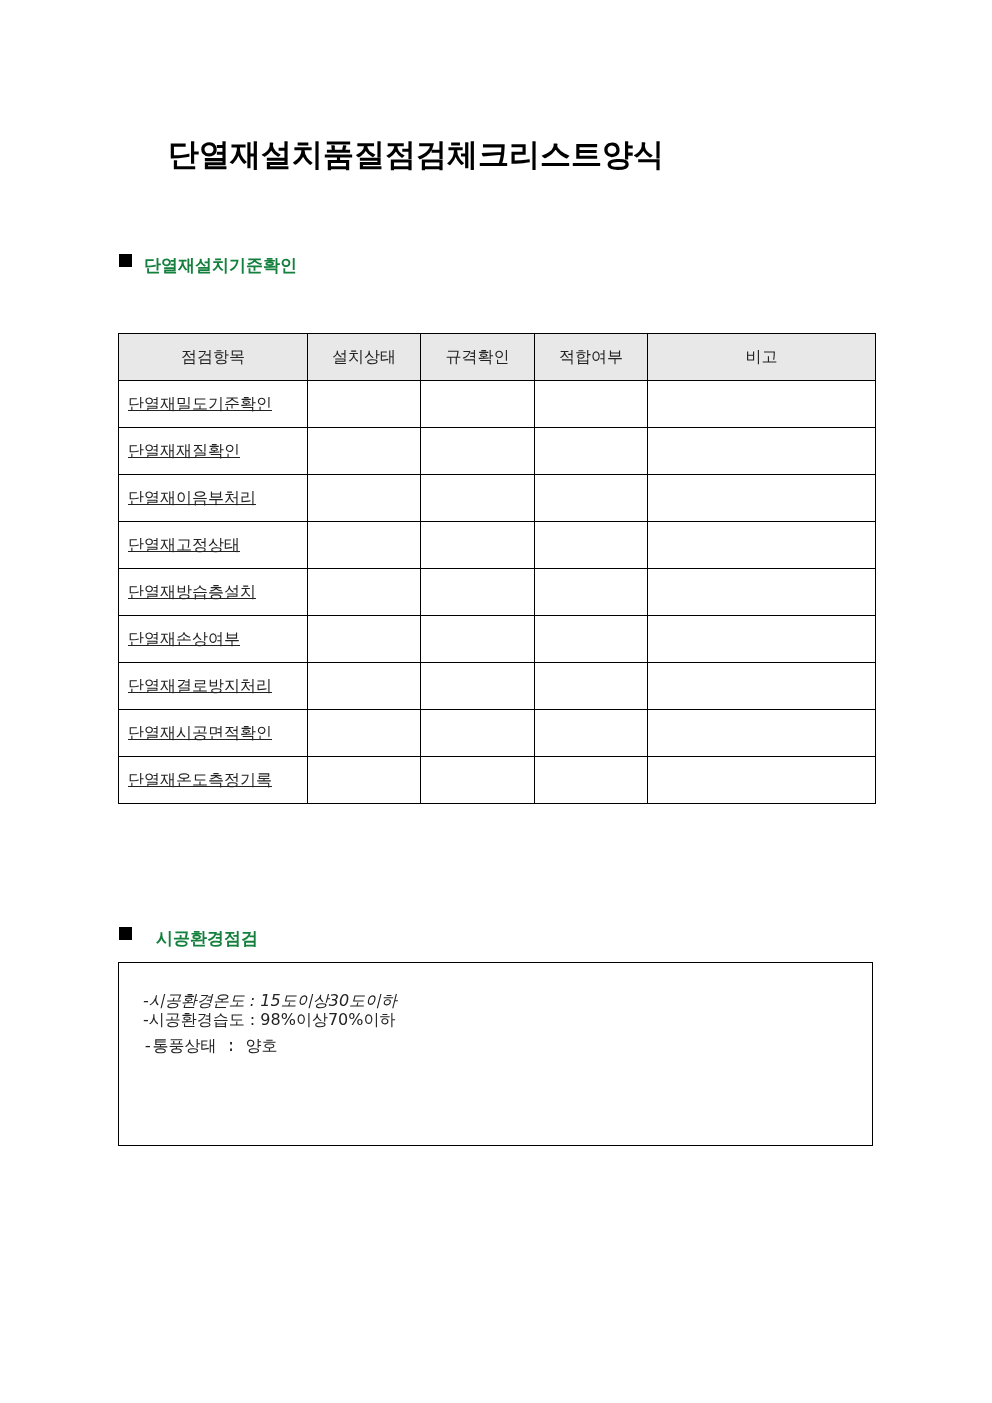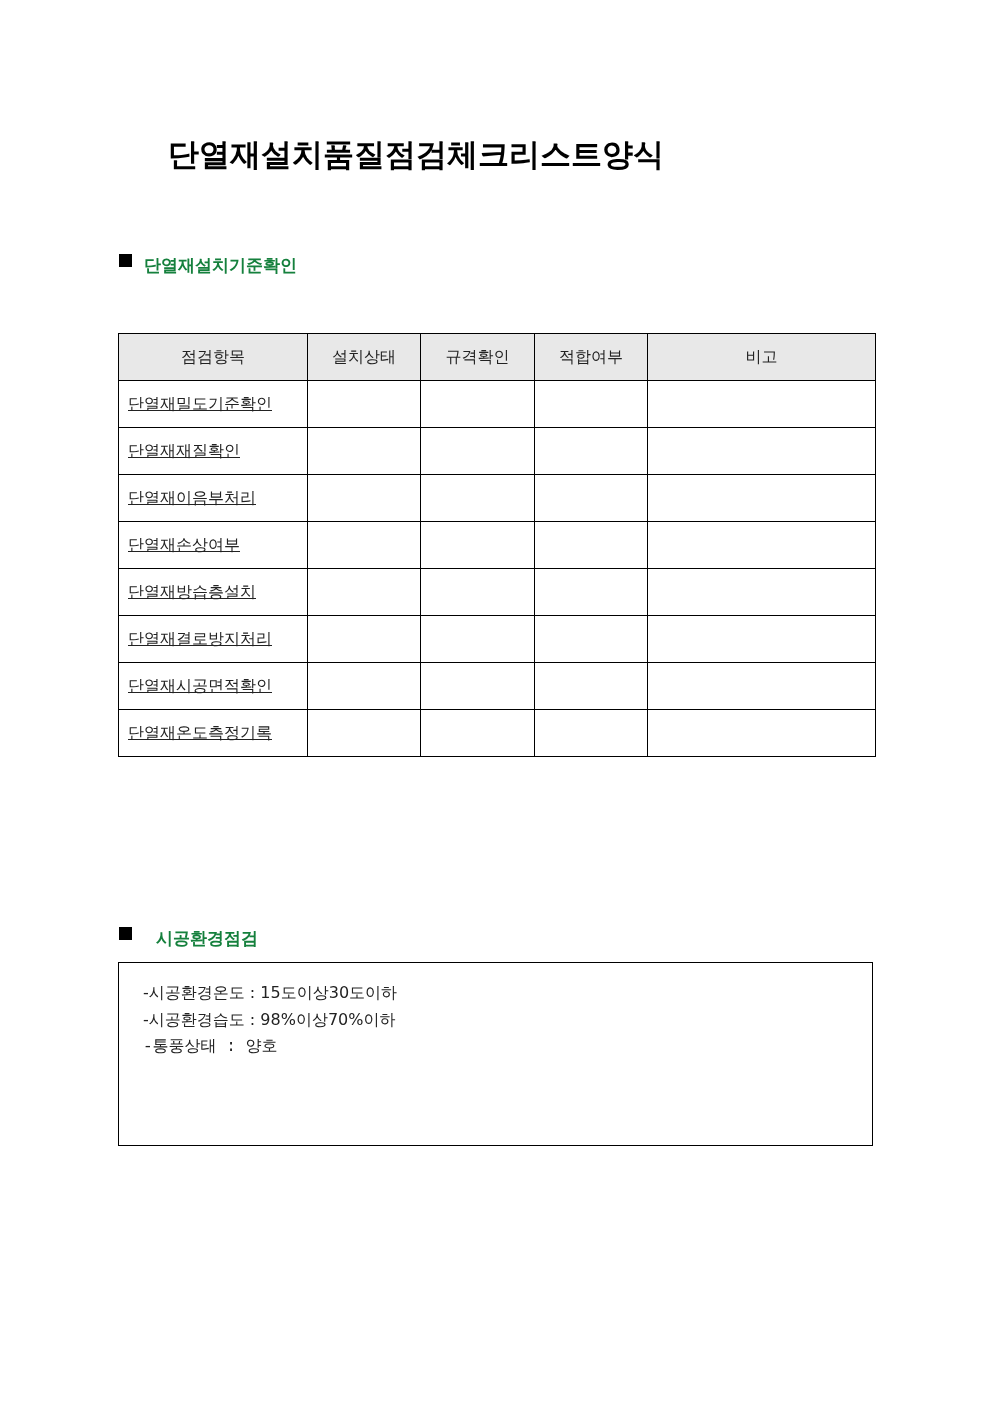--- a/index.html
+++ b/index.html
@@ -79,28 +79,35 @@
       <td></td>
     </tr>
     <tr>
       <td class="item">단열재이음부처리</td>
       <td></td>
       <td></td>
       <td></td>
       <td></td>
     </tr>
     <tr>
-      <td class="item">단열재손상여부</td>
+      <td class="item">단열재고정상태</td>
       <td></td>
       <td></td>
       <td></td>
       <td></td>
     </tr>
     <tr>
       <td class="item">단열재방습층설치</td>
+      <td></td>
+      <td></td>
+      <td></td>
+      <td></td>
+    </tr>
+    <tr>
+      <td class="item">단열재손상여부</td>
       <td></td>
       <td></td>
       <td></td>
       <td></td>
     </tr>
     <tr>
       <td class="item">단열재결로방지처리</td>
       <td></td>
       <td></td>
       <td></td>
@@ -122,16 +129,16 @@
     </tr>
   </tbody>
 </table>
 
 <div class="section-heading" style="top:927px;gap:12px;">
   <span class="sq"></span>
   <span>시공환경점검</span>
 </div>
 
 <div class="env-box">
-  <div class="env-line" style="top:20px;">-시공환경온도 : 15도이상30도이하</div>
+  <div class="env-line" style="top:28px;font-style:italic;">-시공환경온도 : 15도이상30도이하</div>
   <div class="env-line" style="top:47px;">-시공환경습도 : 98%이상70%이하</div>
   <div class="env-line" style="top:73px;font-family:Liberation Mono, monospace;">-통풍상태 : 양호</div>
 </div>
 
 </body></html>

